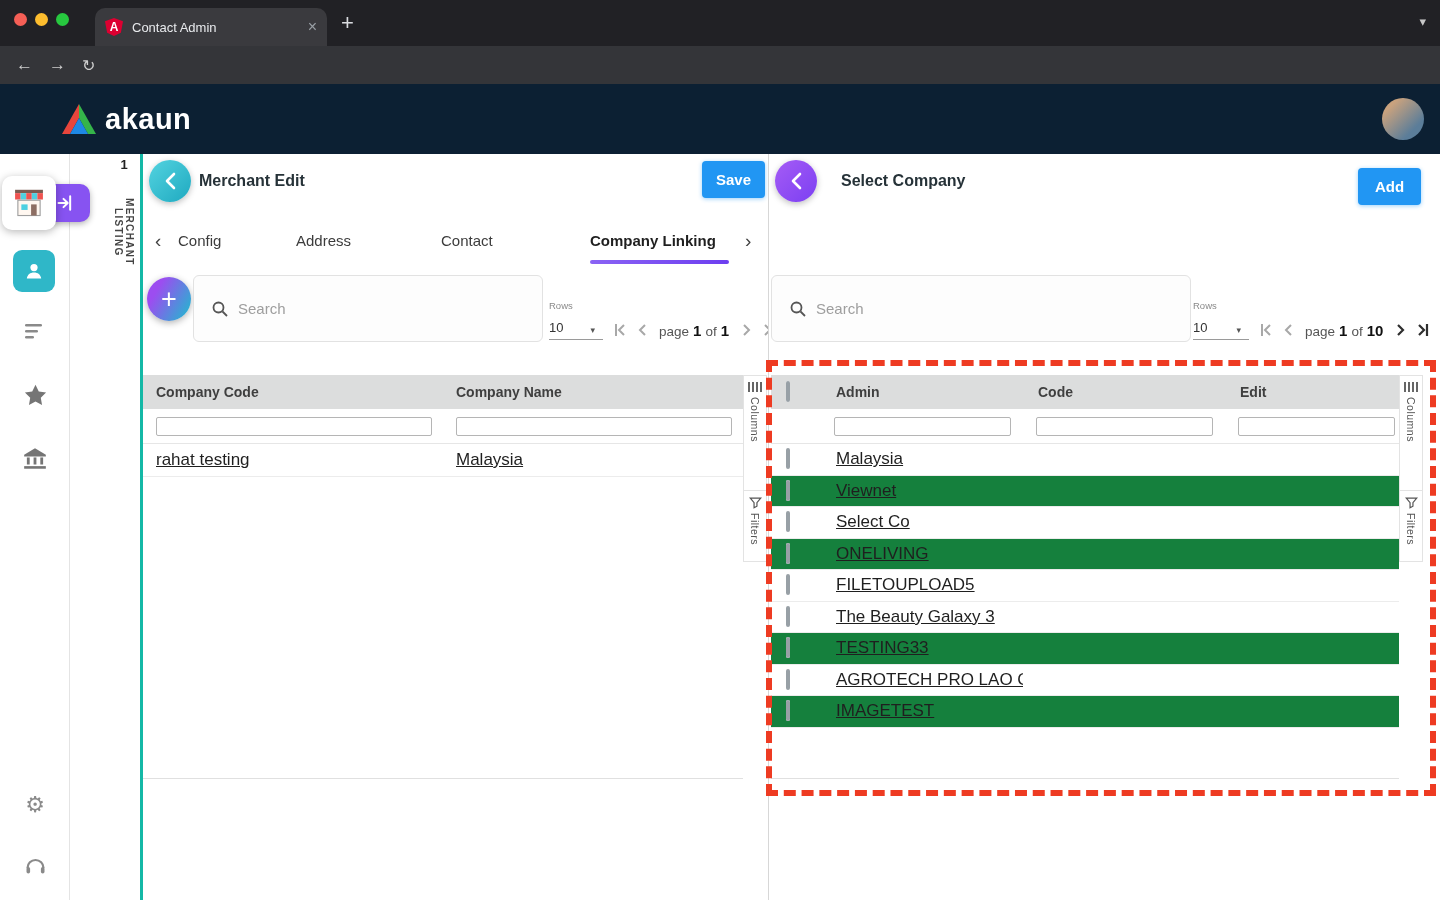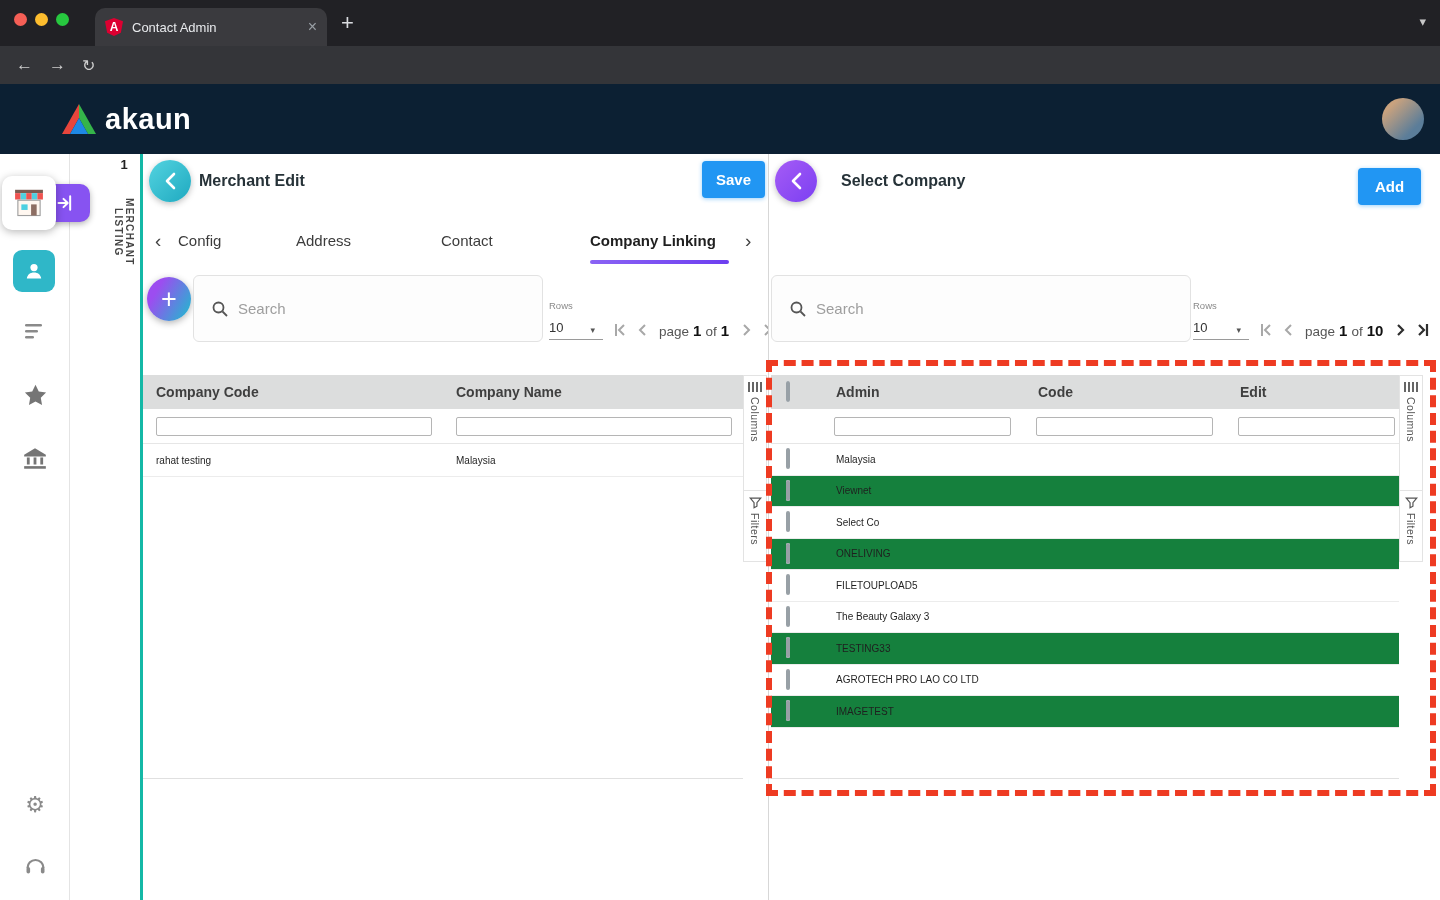--- a/index.html
+++ b/index.html
@@ -101,21 +101,21 @@
   .g4 { grid-template-columns:50px 202px 202px 174px; }
   .th { font-size:14px; font-weight:bold; color:#3f3f3f; padding-left:13px; }
   .g4 .th { padding-left:15px; }
   .frow { display:grid; height:35px; align-items:center; border-bottom:1px solid #e6e6e6; background:#fff; }
   .frow input { height:19px; border:1px solid #b5b5b5; border-radius:2px; margin-left:13px; font-family:inherit; font-size:12px; padding:0 4px; outline:none; }
   .fi-wide { width:276px; } .fi-mid { width:177px; } .fi-last { width:157px; }
   .drow { display:grid; align-items:center; border-bottom:1px solid #ececec; background:#fff; cursor:pointer; }
   .drow-l { height:33px; } .drow-r { height:31.5px; }
   .drow:nth-child(odd of .alt) { background:#fafcfe; }
   .drow.alt-on { background:#15803d; }
-  .cell { font-size:10px; color:#1f1f1f; padding-left:13px; white-space:nowrap; overflow:hidden; }
+  .cell { font-size:17px; color:#1f1f1f; padding-left:13px; white-space:nowrap; overflow:hidden;text-decoration:underline; }
   .g4 .cell { padding-left:15px; }
   .cb { width:16px; height:16px; border:2px solid #98a0a6; border-radius:3px; background:#fff; margin-left:15px; cursor:pointer; }
   .hd-cb { margin-left:15px; }
 
   .side-strip { position:absolute; top:221px; width:24px; }
   .ss-left { left:600px; } .ss-right { left:630px; }
   .strip-sec { border:1px solid #e3e3e3; background:#fff; display:flex; flex-direction:column; align-items:center; padding-top:6px; cursor:pointer; }
   .strip-sec + .strip-sec { margin-top:-1px; }
   .sec-cols { height:116px; } .sec-filt { height:72px; }
   .bars { display:flex; gap:2px; margin-bottom:5px; }

